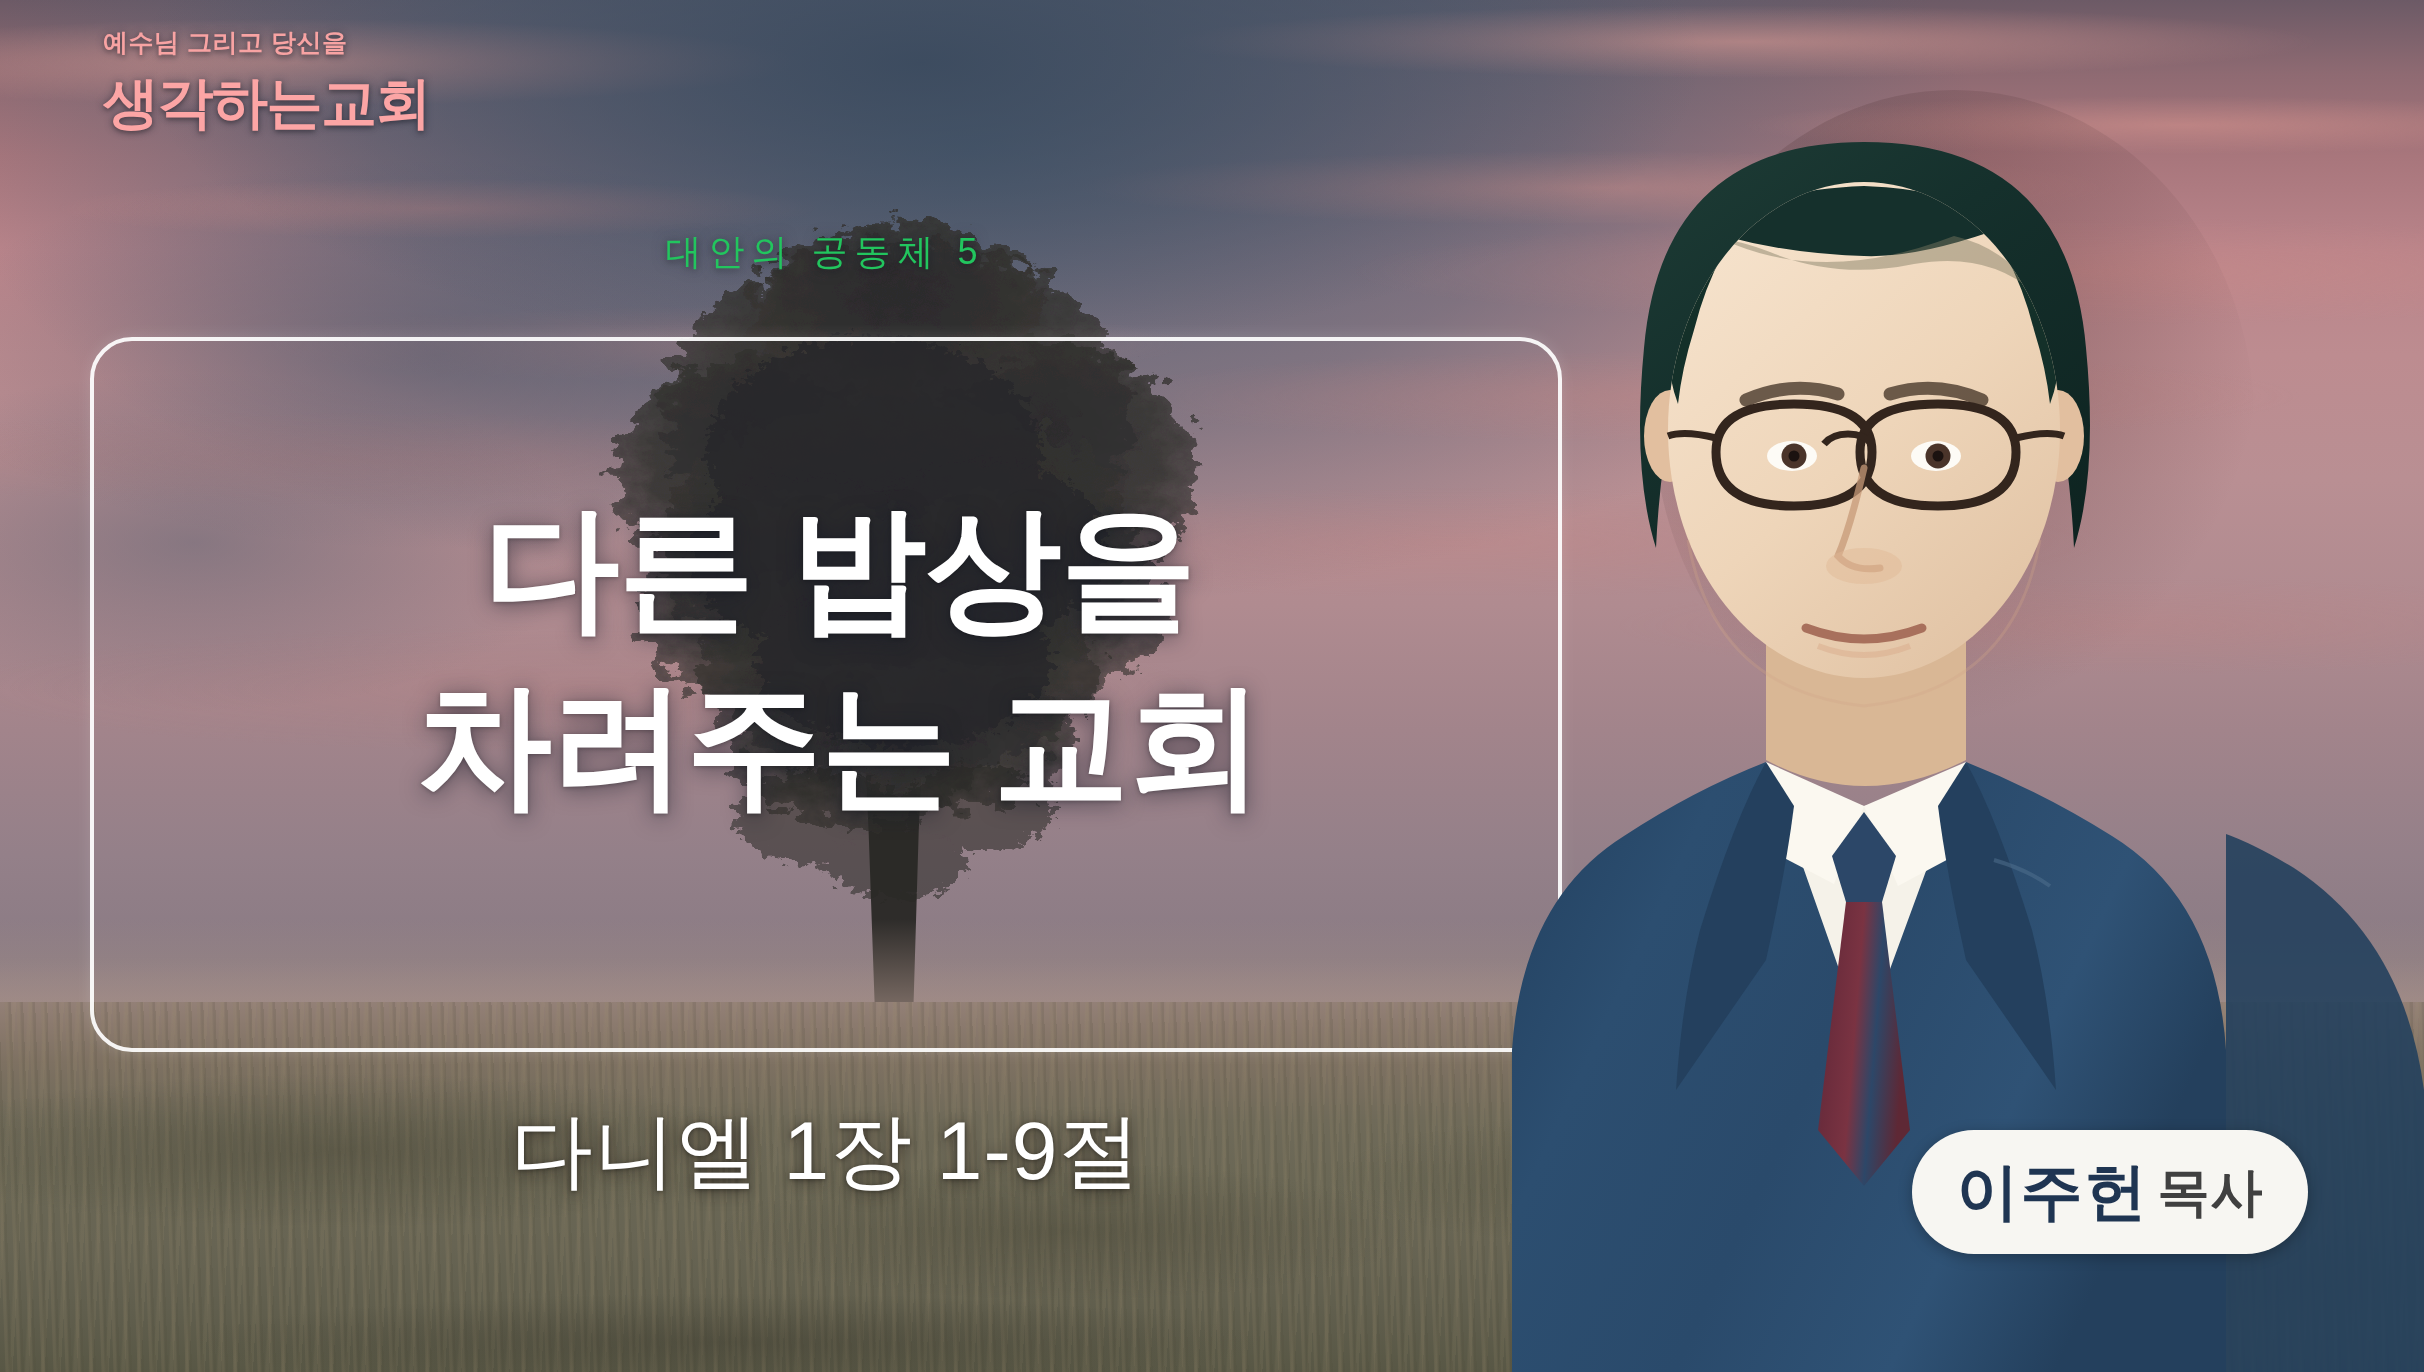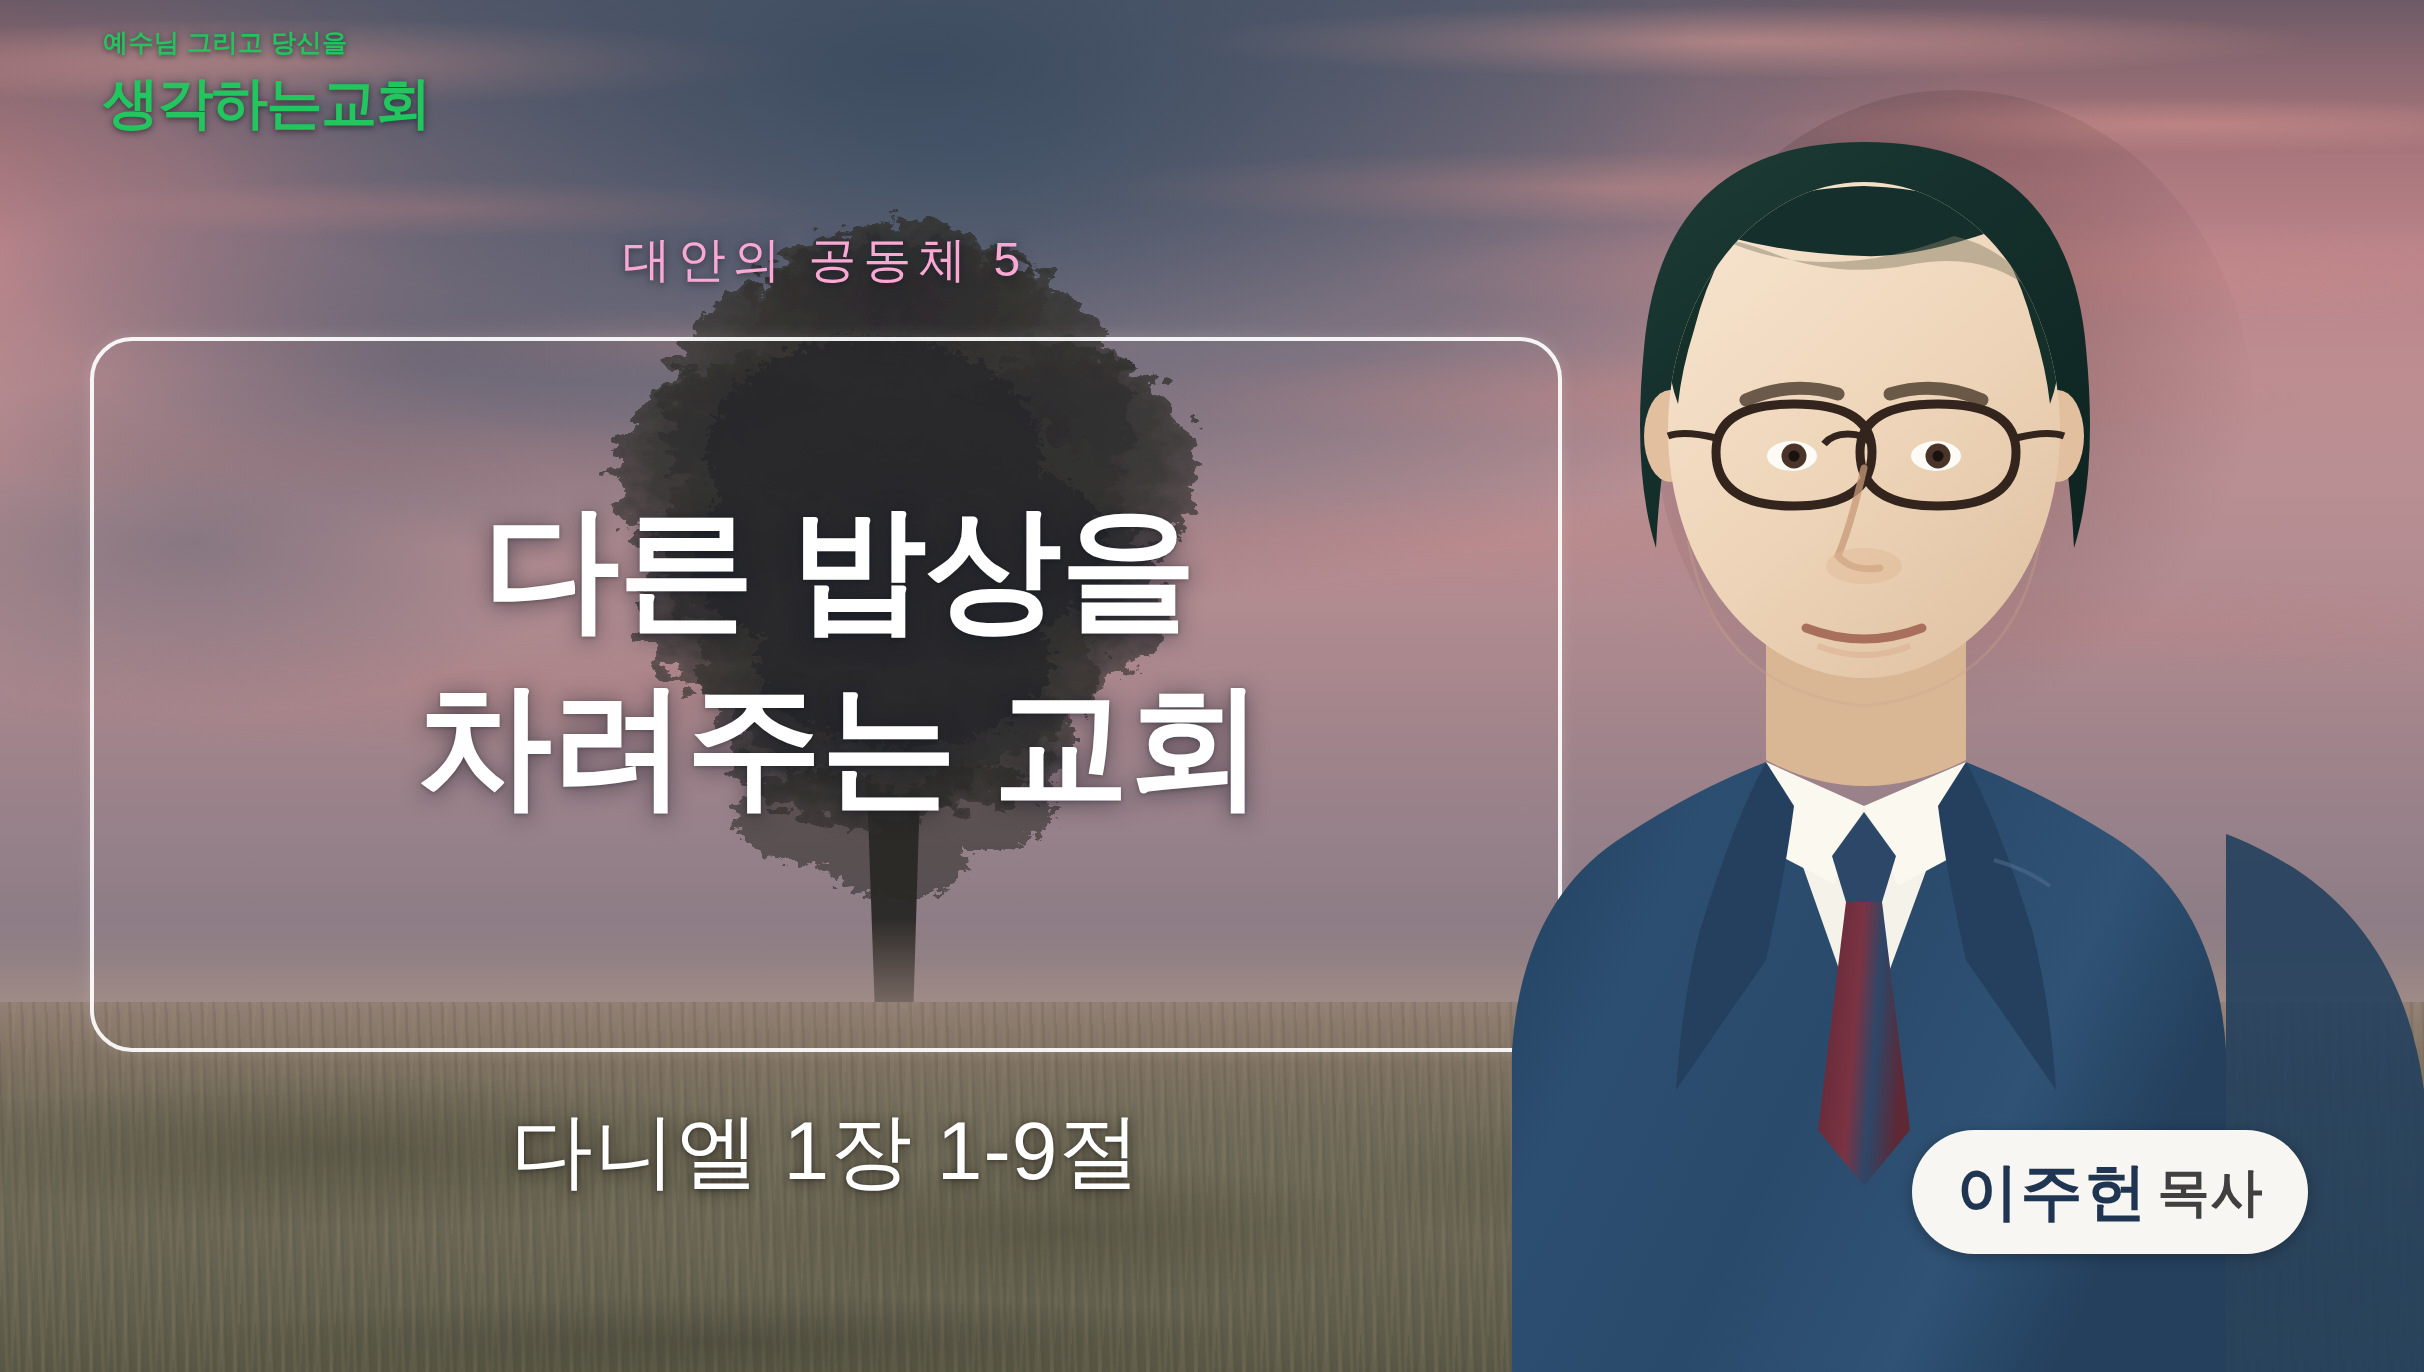--- a/index.html
+++ b/index.html
@@ -136,21 +136,21 @@
     height: 66%;
     pointer-events: none;
   }
   .tree svg { width: 100%; height: 100%; display: block; }
 
   
   .logo {
     position: absolute;
     left: 103px;
     top: 30px;
-    color: #22c55e;
+    color: #fca5a5;
     text-shadow: 0 0 10px rgba(30,40,60,.45), 0 2px 5px rgba(0,0,0,.35);
     line-height: 1;
   }
   .logo-top {
     font-size: 25px;
     font-weight: 700;
     letter-spacing: .5px;
     margin-bottom: 9px;
     opacity: .97;
   }
@@ -161,22 +161,22 @@
     margin-top: 20px;
   }
 
   
   .series {
     position: absolute;
     left: 0;
     top: 228px;
     width: 1650px;
     text-align: center;
-    color: #f9a8d4;
-    font-size: 48px;
+    color: #22c55e;
+    font-size: 36px;
     font-weight: 400;
     letter-spacing: 7px;
     text-shadow: 0 0 14px rgba(40,50,70,.55), 0 2px 6px rgba(0,0,0,.35);
   }
 
   
   .frame {
     position: absolute;
     left: 90px;
     top: 337px;

